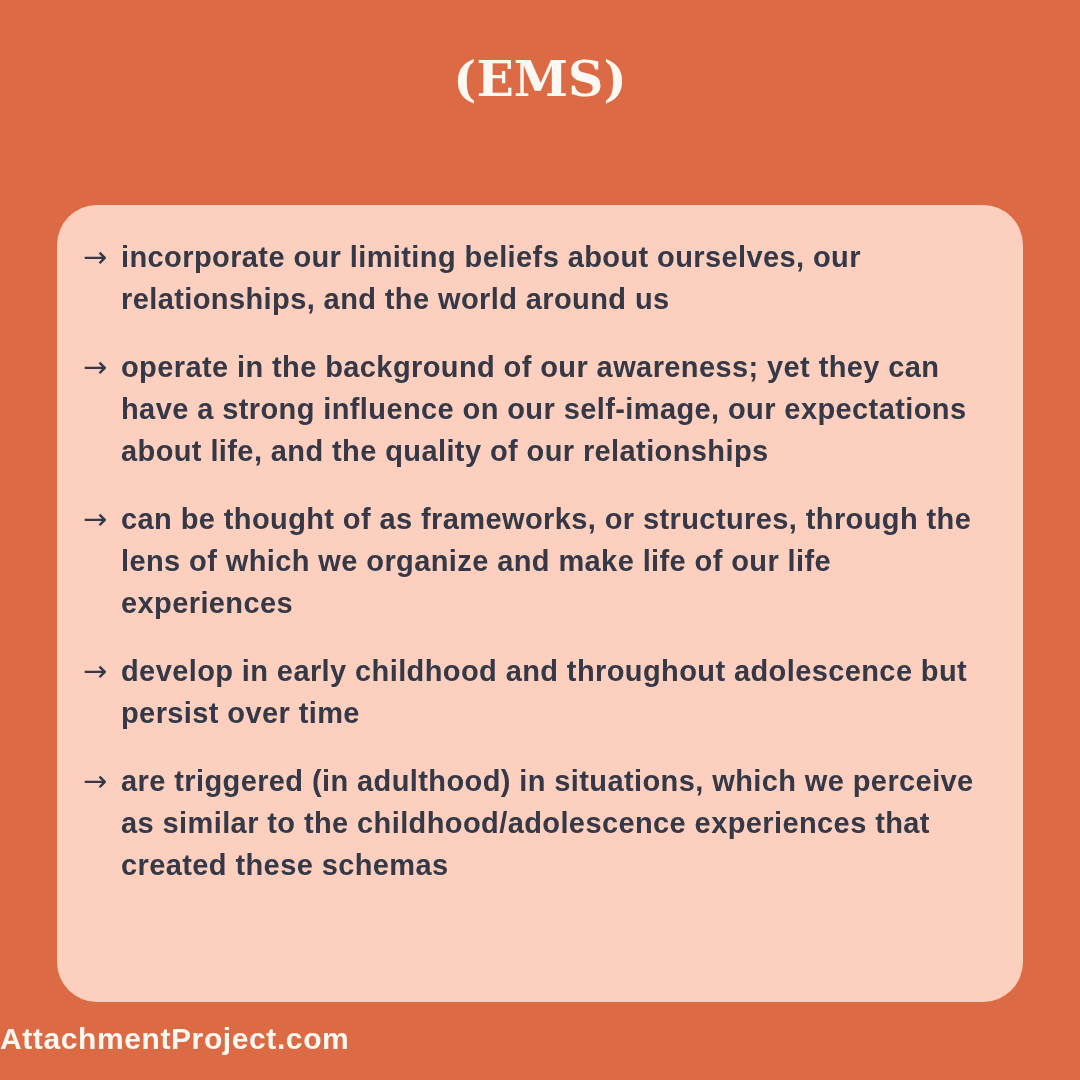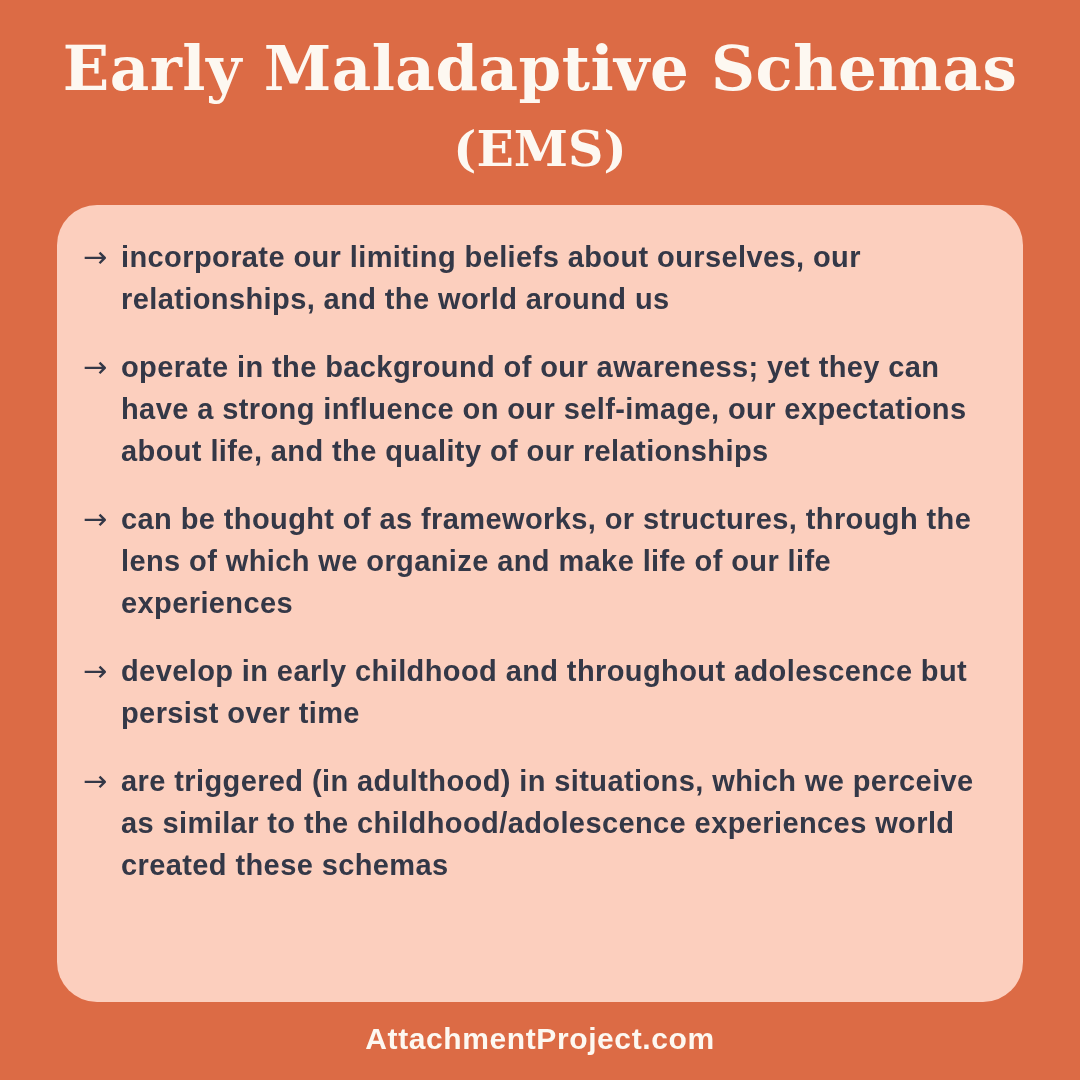--- a/index.html
+++ b/index.html
@@ -61,32 +61,30 @@
     flex: 0 0 50px;
     padding-left: 12px;
     font-family: "DejaVu Sans", sans-serif;
     font-weight: 400;
   }
   .bullet-text { flex: 1; }
   .footer {
     position: absolute;
     left: 0; right: 0;
     top: 1022px;
-    text-align: center;
     color: var(--title, #FDF8F1);
     font-size: 30px;
     font-weight: 700;
     letter-spacing: 0.6px;
   }
 </style>
 </head>
 <body>
 
 <div class="header">
-  <div class="title">Early Maladaptive Schemas</div>
   <div class="subtitle">(EMS)</div>
 </div>
 
 <div class="card">
   <div class="bullet">
     <span class="arrow">→</span>
     <span class="bullet-text">incorporate our limiting beliefs about ourselves, our relationships, and the world around us</span>
   </div>
   <div class="bullet">
     <span class="arrow">→</span>
@@ -95,19 +93,19 @@
   <div class="bullet">
     <span class="arrow">→</span>
     <span class="bullet-text">can be thought of as frameworks, or structures, through the lens of which we organize and make life of our life experiences</span>
   </div>
   <div class="bullet">
     <span class="arrow">→</span>
     <span class="bullet-text">develop in early childhood and throughout adolescence but persist over time</span>
   </div>
   <div class="bullet">
     <span class="arrow">→</span>
-    <span class="bullet-text">are triggered (in adulthood) in situations, which we perceive as similar to the childhood/adolescence experiences world created these schemas</span>
+    <span class="bullet-text">are triggered (in adulthood) in situations, which we perceive as similar to the childhood/adolescence experiences that created these schemas</span>
   </div>
 </div>
 
 <div class="footer">
   <span>AttachmentProject.com</span>
 </div>
 
 </body></html>

